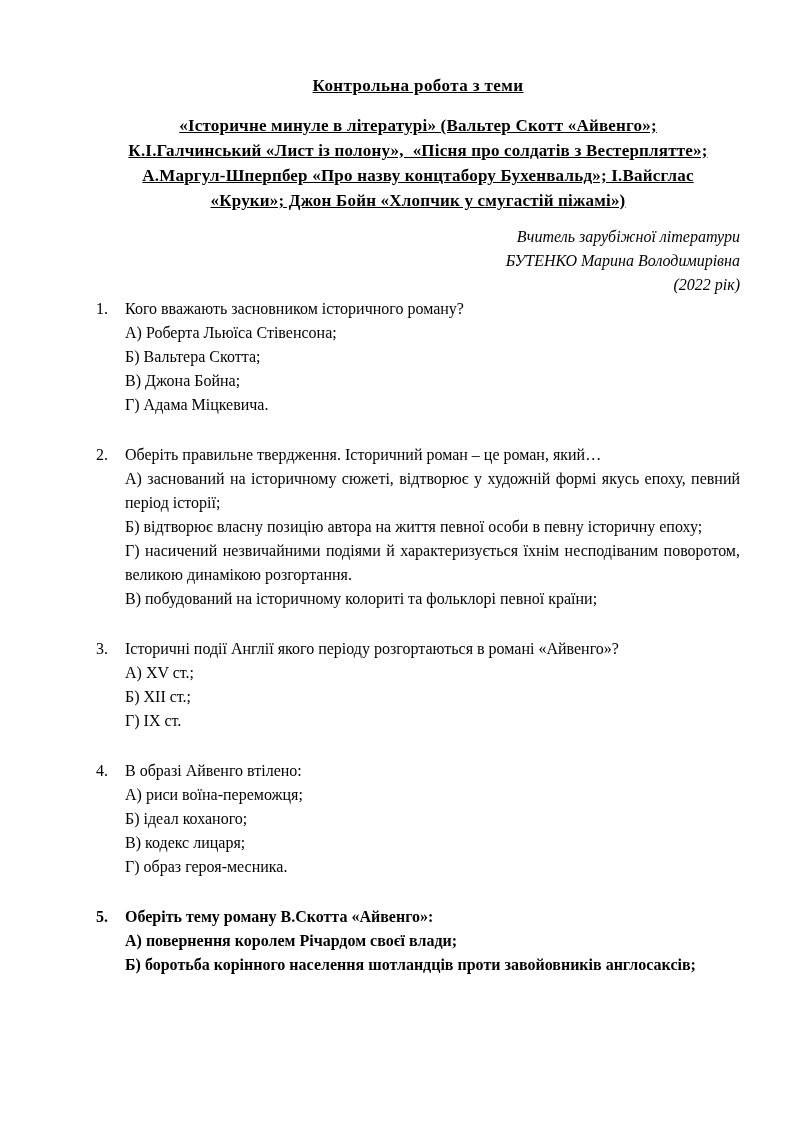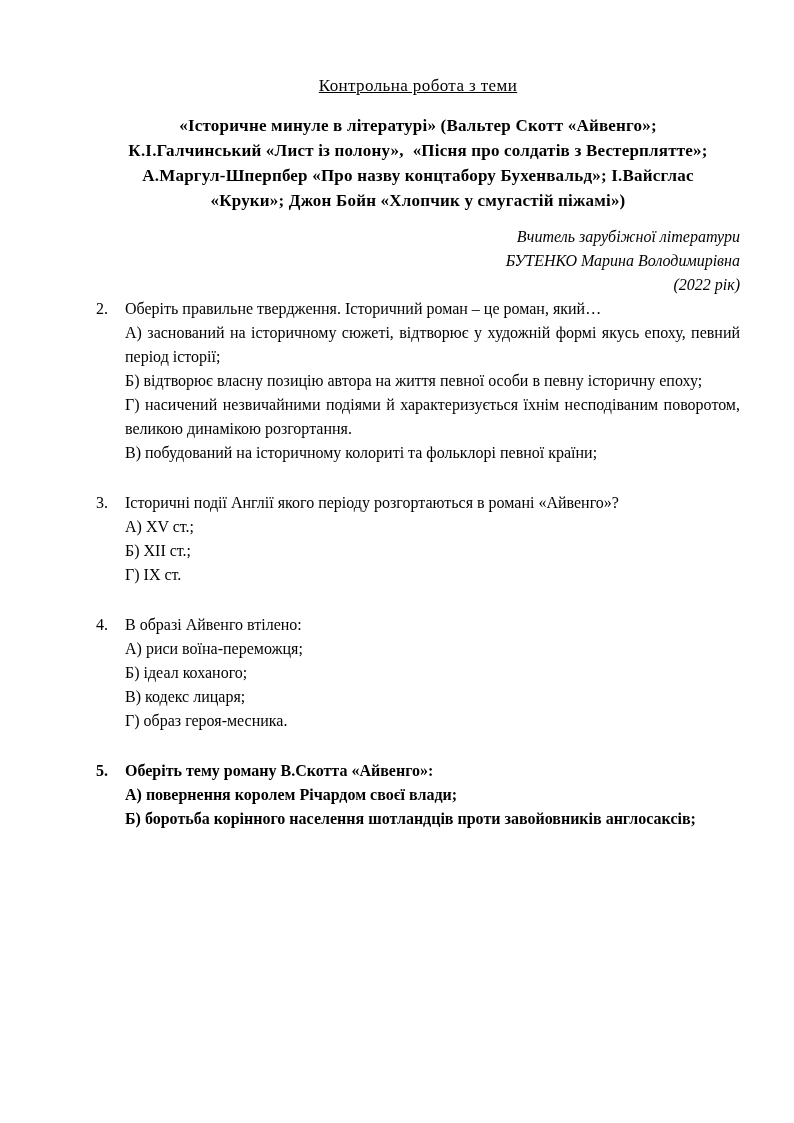--- a/index.html
+++ b/index.html
@@ -18,36 +18,37 @@
     font-size: 16px;
     line-height: 24px;
     box-sizing: border-box;
     padding: 74px 54px 40px 96px;
     overflow: hidden;
   }
   .doc-title {
     margin: 0 0 15px 0;
     text-align: center;
     font-size: 17px;
-    font-weight: normal;
+    font-weight: bold;
     line-height: 24px;
     letter-spacing: 0.4px;
   }
   .doc-title .u {
     text-decoration: underline;
   }
   .subtitle {
     text-align: center;
     font-weight: bold;
     font-size: 17px;
     line-height: 25px;
     letter-spacing: 0.2px;
   }
   .subtitle-line {
     white-space: pre-wrap;
+    text-decoration: underline;
   }
   .author-block {
     margin-top: 12px;
     text-align: right;
     font-style: italic;
     line-height: 24px;
   }
   .questions {
     margin: 0;
     padding: 0;
@@ -88,20 +89,29 @@
     </div>
 
   <div class="author-block">
       <div class="author-line">Вчитель зарубіжної літератури</div>
       <div class="author-line">БУТЕНКО Марина Володимирівна</div>
       <div class="author-line">(2022 рік)</div>
     </div>
 
   <div class="questions">
       <div class="question">
+        <div class="q-head"><span class="q-num">1.</span><span>Кого вважають засновником історичного роману?</span></div>
+        <div class="q-body">
+          <div class="option">А) Роберта Льюїса Стівенсона;</div>
+          <div class="option">Б) Вальтера Скотта;</div>
+          <div class="option">В) Джона Бойна;</div>
+          <div class="option">Г) Адама Міцкевича.</div>
+        </div>
+      </div>
+      <div class="question">
         <div class="q-head"><span class="q-num">2.</span><span>Оберіть правильне твердження. Історичний роман – це роман, який…</span></div>
         <div class="q-body">
           <div class="option">А) заснований на історичному сюжеті, відтворює у художній формі якусь епоху, певний період історії;</div>
           <div class="option">Б) відтворює власну позицію автора на життя певної особи в певну історичну епоху;</div>
           <div class="option">Г) насичений незвичайними подіями й характеризується їхнім несподіваним поворотом, великою динамікою розгортання.</div>
           <div class="option">В) побудований на історичному колориті та фольклорі певної країни;</div>
         </div>
       </div>
       <div class="question">
         <div class="q-head"><span class="q-num">3.</span><span>Історичні події Англії якого періоду розгортаються в романі «Айвенго»?</span></div>

